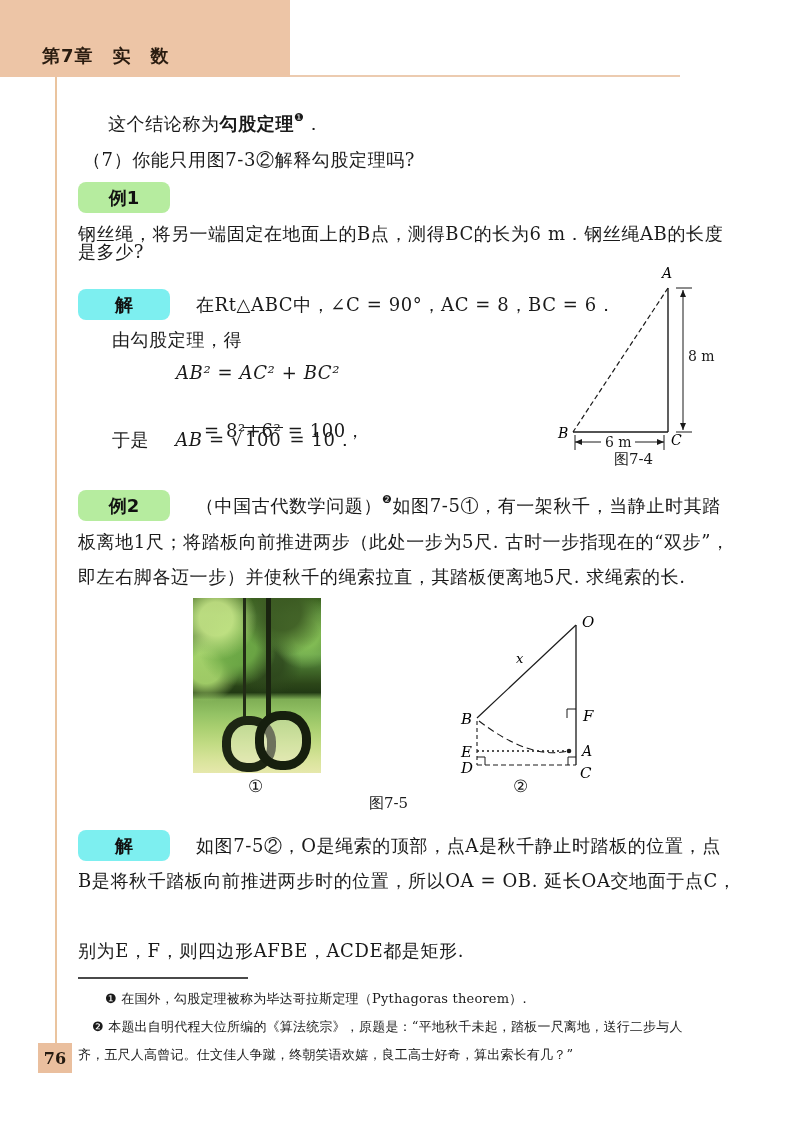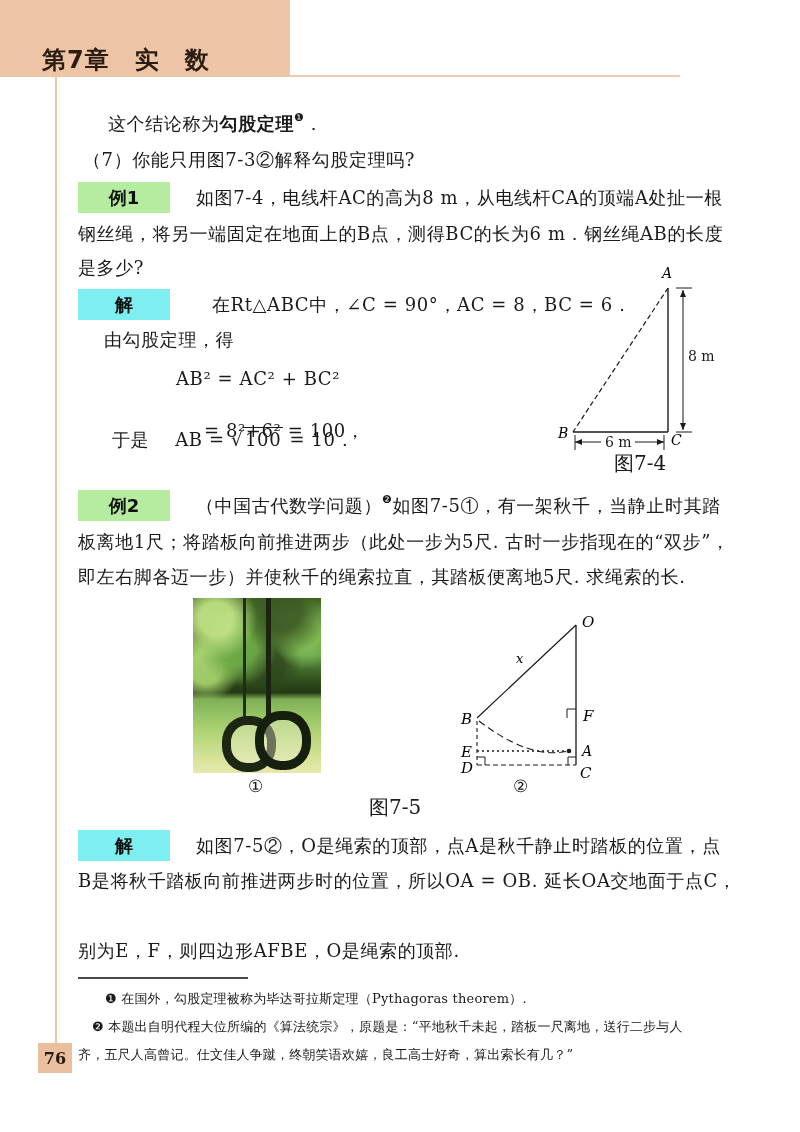--- a/index.html
+++ b/index.html
@@ -12,21 +12,21 @@
     overflow:hidden;
   }
   
   .chapter-band{
     position:absolute;left:0;top:0;width:290px;height:77px;
     background:#edc5a6;
   }
   .chapter-title{
     position:absolute;left:42px;top:44px;
     font-family:"DejaVu Sans","Liberation Sans",sans-serif;
-    font-weight:bold;font-size:24px;color:#2a1c10;
+    font-weight:bold;font-size:18px;color:#2a1c10;
     white-space:nowrap;letter-spacing:1px;
   }
   .header-rule{
     position:absolute;left:290px;top:75px;width:390px;height:2px;
     background:#eccbb0;
   }
   .left-rule{
     position:absolute;left:55px;top:77px;width:2px;height:966px;
     background:#eac49f;
   }
@@ -44,25 +44,25 @@
   .small{font-size:13px;letter-spacing:0.2px;}
   .sup{
     font-size:11px;vertical-align:super;line-height:0;
     position:relative;top:-2px;
   }
   .bold-term{font-weight:bold;font-family:"DejaVu Sans","Liberation Sans",sans-serif;}
   .label-box{
     position:absolute;width:92px;height:31px;
     display:flex;align-items:center;justify-content:center;
     font-family:"DejaVu Sans","Liberation Sans",sans-serif;
-    font-weight:bold;font-size:18px;color:#111;
+    font-weight:bold;font-size:18px;color:#111;border-radius:8px;
   }
   .green{background:#b6ec9f;}
   .cyan{background:#7deff0;}
-  .math{margin-top:6px;}
+  .math{font-style:italic;}
   .radicand{
     border-top:1.4px solid #1a1a1a;padding:1px 2px 0 2px;
     font-style:normal;
   }
   .gap{display:inline-block;width:26px;}
   
   .swing-photo{
     position:absolute;left:193px;top:598px;width:128px;height:175px;
     overflow:hidden;
     background:
@@ -76,21 +76,21 @@
         #3c641f 0%, #55883a 10%, #49742f 22%, #629a49 32%,
         #3f6628 42%, #2c4619 49%, #223a14 54%, #7fae55 58%,
         #93c264 66%, #a9cf70 74%, #c3dc85 84%, #d9e49c 93%, #e6e8ac 100%);
   }
   .rope{position:absolute;top:0;background:#222c16;}
   .rope.r1{left:50px;width:3px;height:126px;}
   .rope.r2{left:73px;width:5px;height:124px;background:#1a2410;}
   .seat{position:absolute;border-radius:46%;background:rgba(238,240,214,0.38);}
   .seat.s1{left:29px;top:118px;width:36px;height:38px;border:9px solid #1d2613;}
   .seat.s2{left:62px;top:113px;width:38px;height:41px;border:9px solid #161f0e;}
-  .fig-caption{position:absolute;font-size:20px;white-space:nowrap;}
+  .fig-caption{position:absolute;font-size:15px;white-space:nowrap;}
   .circled{position:absolute;font-size:17px;}
   .footnote-rule{
     position:absolute;left:78px;top:977px;width:170px;height:1.5px;background:#4a4a4a;
   }
   svg text{font-family:"DejaVu Serif","Liberation Serif",serif;}
 </style>
 </head>
 <body>
 
 <div class="page">
@@ -99,27 +99,26 @@
   <div class="chapter-title">第7章　实　数</div>
   <div class="header-rule"></div>
   <div class="left-rule"></div>
 
   <div class="line" style="left:108px;top:113px;">
     <span>这个结论称为</span><span class="bold-term">勾股定理</span><span class="sup">❶</span><span>．</span>
   </div>
   <div class="line" style="left:83px;top:149px;">（7）你能只用图7-3②解释勾股定理吗?</div>
 
   <div class="label-box green" style="left:78px;top:182px;">例1</div>
-  <div class="line" style="left:196px;top:187px;">如图7-4，电线杆AC的高为8 m，从电线杆CA的顶端A处扯一根</div>
   <div class="line" style="left:78px;top:223px;">钢丝绳，将另一端固定在地面上的B点，测得BC的长为6 m．钢丝绳AB的长度</div>
-  <div class="line" style="left:78px;top:257px;">是多少?</div>
+  <div class="line" style="left:78px;top:241px;">是多少?</div>
 
   <div class="label-box cyan" style="left:78px;top:289px;">解</div>
-  <div class="line" style="left:196px;top:294px;margin-left:16px;">在Rt△ABC中，∠C = 90°，AC = 8，BC = 6．</div>
-  <div class="line" style="left:104px;top:329px;">由勾股定理，得</div>
+  <div class="line" style="left:196px;top:294px;">在Rt△ABC中，∠C = 90°，AC = 8，BC = 6．</div>
+  <div class="line" style="left:112px;top:329px;">由勾股定理，得</div>
   <div class="line math" style="left:176px;top:362px;">AB² = AC² + BC²</div>
   <div class="line" style="left:204px;top:420px;">= 8²+6² = 100，</div>
   <div class="line" style="left:112px;top:429px;">
     <span>于是</span><span class="gap"></span><span class="math">AB = √</span><span class="radicand">100</span><span> = 10．</span>
   </div>
 
   <svg style="position:absolute;left:552px;top:262px;" width="175" height="192">
 
     <line x1="116" y1="26" x2="116" y2="170" stroke="#1a1a1a" stroke-width="1.4"></line>
     <line x1="21" y1="170" x2="116" y2="170" stroke="#1a1a1a" stroke-width="1.4"></line>
@@ -182,21 +181,21 @@
     <text x="150" y="181" font-size="15" font-style="italic">C</text>
   </svg>
 
   <div class="circled" style="left:248px;top:776px;">①</div>
   <div class="circled" style="left:513px;top:776px;">②</div>
   <div class="fig-caption" style="left:369px;top:794px;text-align:right;">图7-5</div>
 
   <div class="label-box cyan" style="left:78px;top:830px;">解</div>
   <div class="line" style="left:196px;top:835px;">如图7-5②，O是绳索的顶部，点A是秋千静止时踏板的位置，点</div>
   <div class="line" style="left:78px;top:870px;">B是将秋千踏板向前推进两步时的位置，所以OA = OB. 延长OA交地面于点C，</div>
-  <div class="line" style="left:78px;top:940px;">别为E，F，则四边形AFBE，O是绳索的顶部.</div>
+  <div class="line" style="left:78px;top:940px;">别为E，F，则四边形AFBE，ACDE都是矩形.</div>
 
   <div class="footnote-rule"></div>
   <div class="line small" style="left:105px;top:988px;">❶ 在国外，勾股定理被称为毕达哥拉斯定理（Pythagoras theorem）.</div>
   <div class="line small" style="left:92px;top:1016px;">❷ 本题出自明代程大位所编的《算法统宗》，原题是：“平地秋千未起，踏板一尺离地，送行二步与人</div>
   <div class="line small" style="left:78px;top:1044px;">齐，五尺人高曾记。仕文佳人争蹴，终朝笑语欢嬉，良工高士好奇，算出索长有几？”</div>
 
   <div class="page-number-box">76</div>
 
 </div>
 

